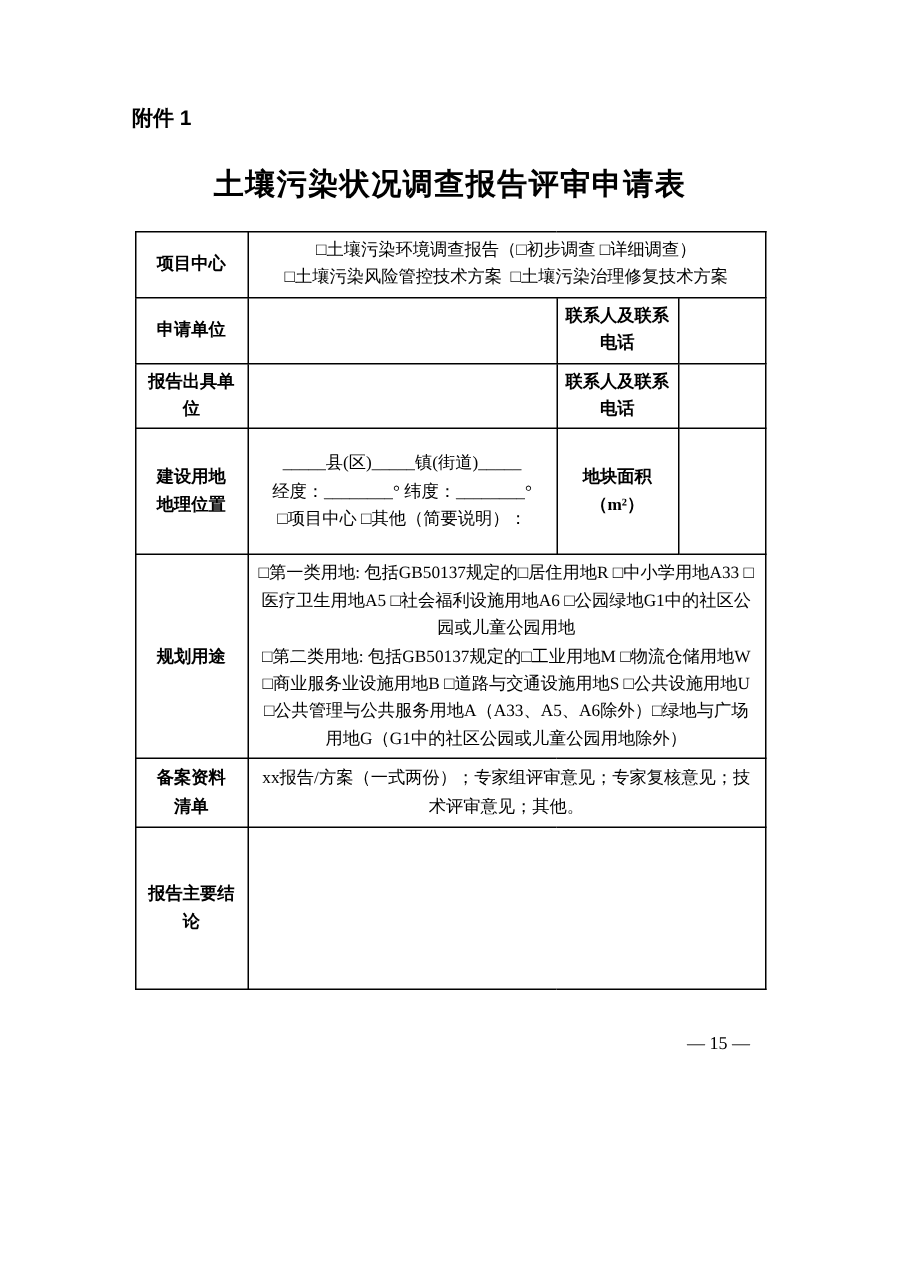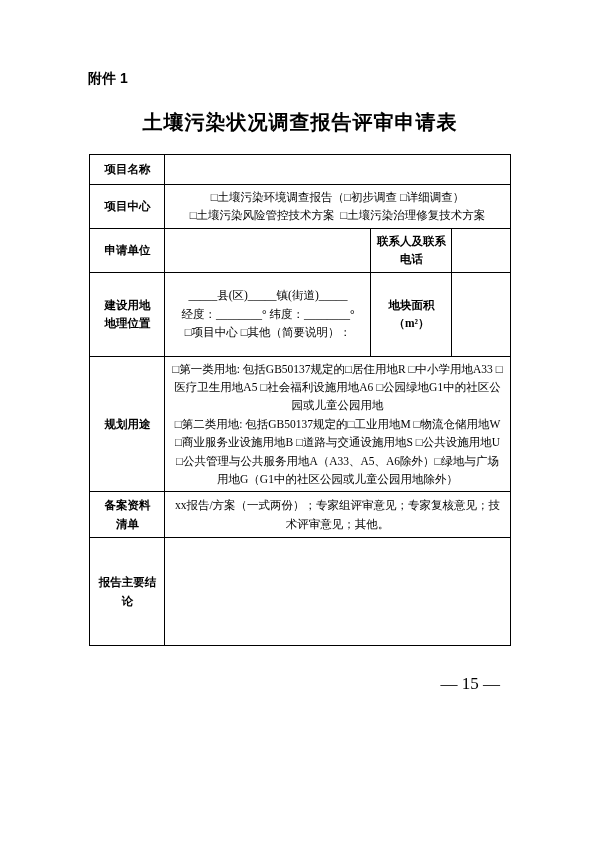--- a/index.html
+++ b/index.html
@@ -50,21 +50,21 @@
     font-weight:bold;
     font-size:12px;
     text-align:center;
     line-height:1.5;
   }
   td.val{
     text-align:center;
   }
   .pageno{
     text-align:right;
-    font-size:17px;
+    font-size:12px;
     margin:28px 12px 0 0;
     white-space:pre-wrap;
   }
 </style>
 </head>
 <body>
 
 <div class="page">
 
   <div class="attachment">附件 1</div>
@@ -73,39 +73,42 @@
 
   <table class="form-table">
     <colgroup>
       <col style="width:75px">
       <col style="width:206px">
       <col style="width:81px">
       <col style="width:58px">
     </colgroup>
 
     <tbody>
-        <tr>
-      <td class="lbl" style="height:30px">项目名称</td>
-      <td class="val" colspan="3"></td>
-    </tr>
 
     <tr>
       <td class="lbl" style="height:40px">项目中心</td>
       <td class="val" colspan="3">□土壤污染环境调查报告（□初步调查 □详细调查）
 □土壤污染风险管控技术方案  □土壤污染治理修复技术方案</td>
     </tr>
 
     <tr>
       <td class="lbl" style="height:30px">申请单位</td>
       <td class="val"></td>
       <td class="lbl">联系人及联系
 电话</td>
       <td class="val"></td>
     </tr>
 
+    <tr>
+      <td class="lbl" style="height:30px">报告出具单位</td>
+      <td class="val"></td>
+      <td class="lbl">联系人及联系
+电话</td>
+      <td class="val"></td>
+    </tr>
 
     <tr>
       <td class="lbl" style="height:84px">建设用地
 地理位置</td>
       <td class="val">_____县(区)_____镇(街道)_____
 经度：________° 纬度：________°
 □项目中心 □其他（简要说明）：</td>
       <td class="lbl">地块面积
 （m²）</td>
       <td class="val"></td>

